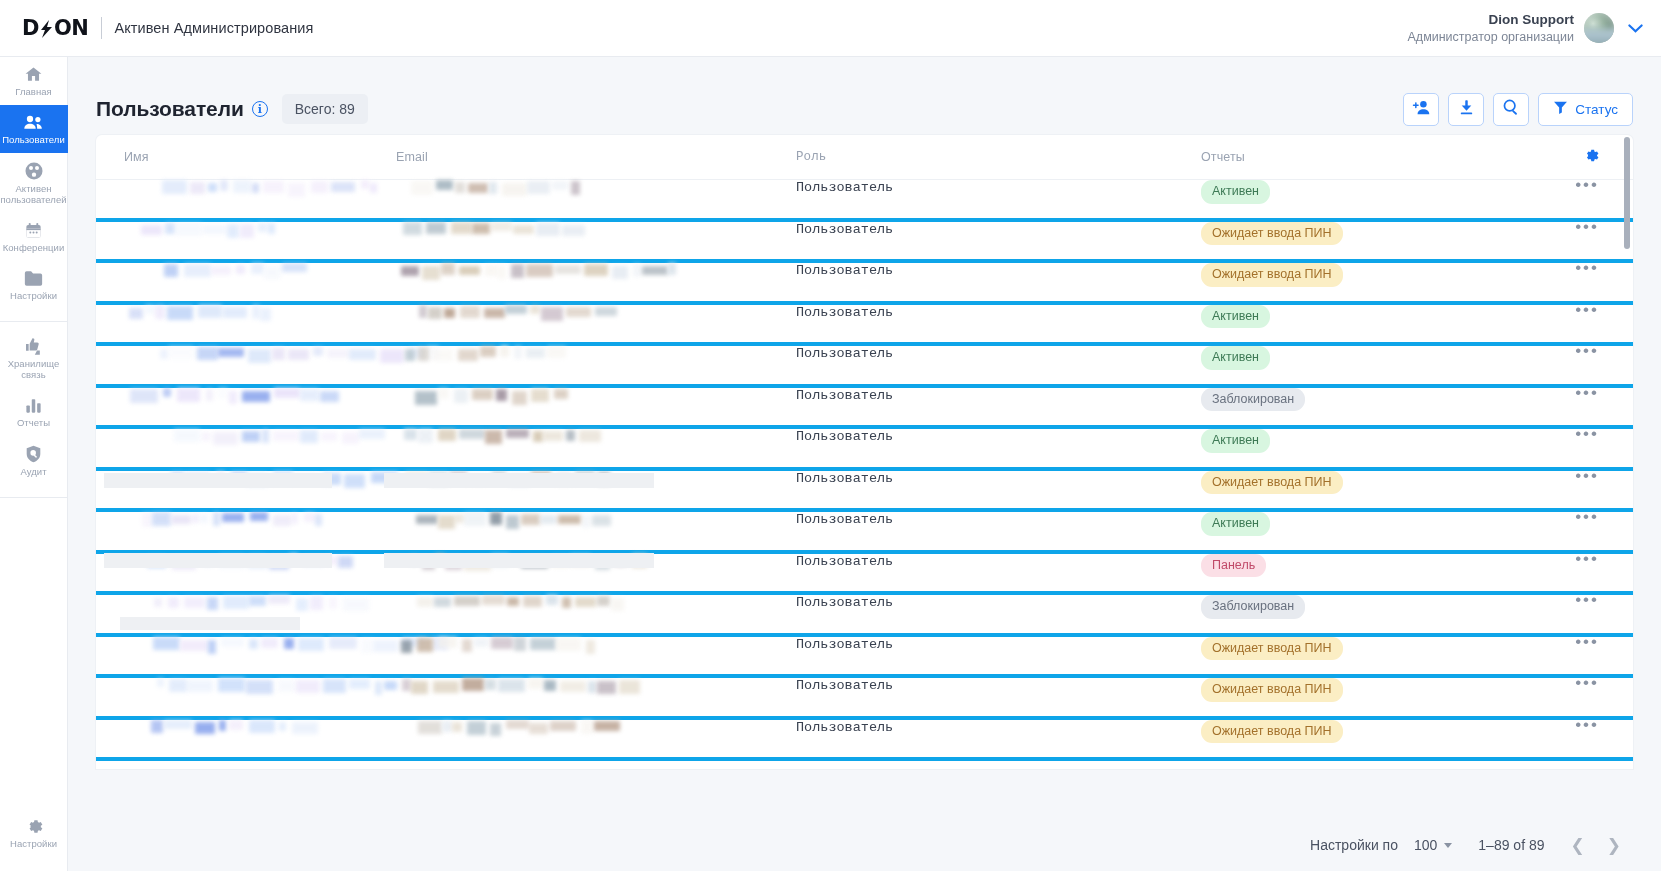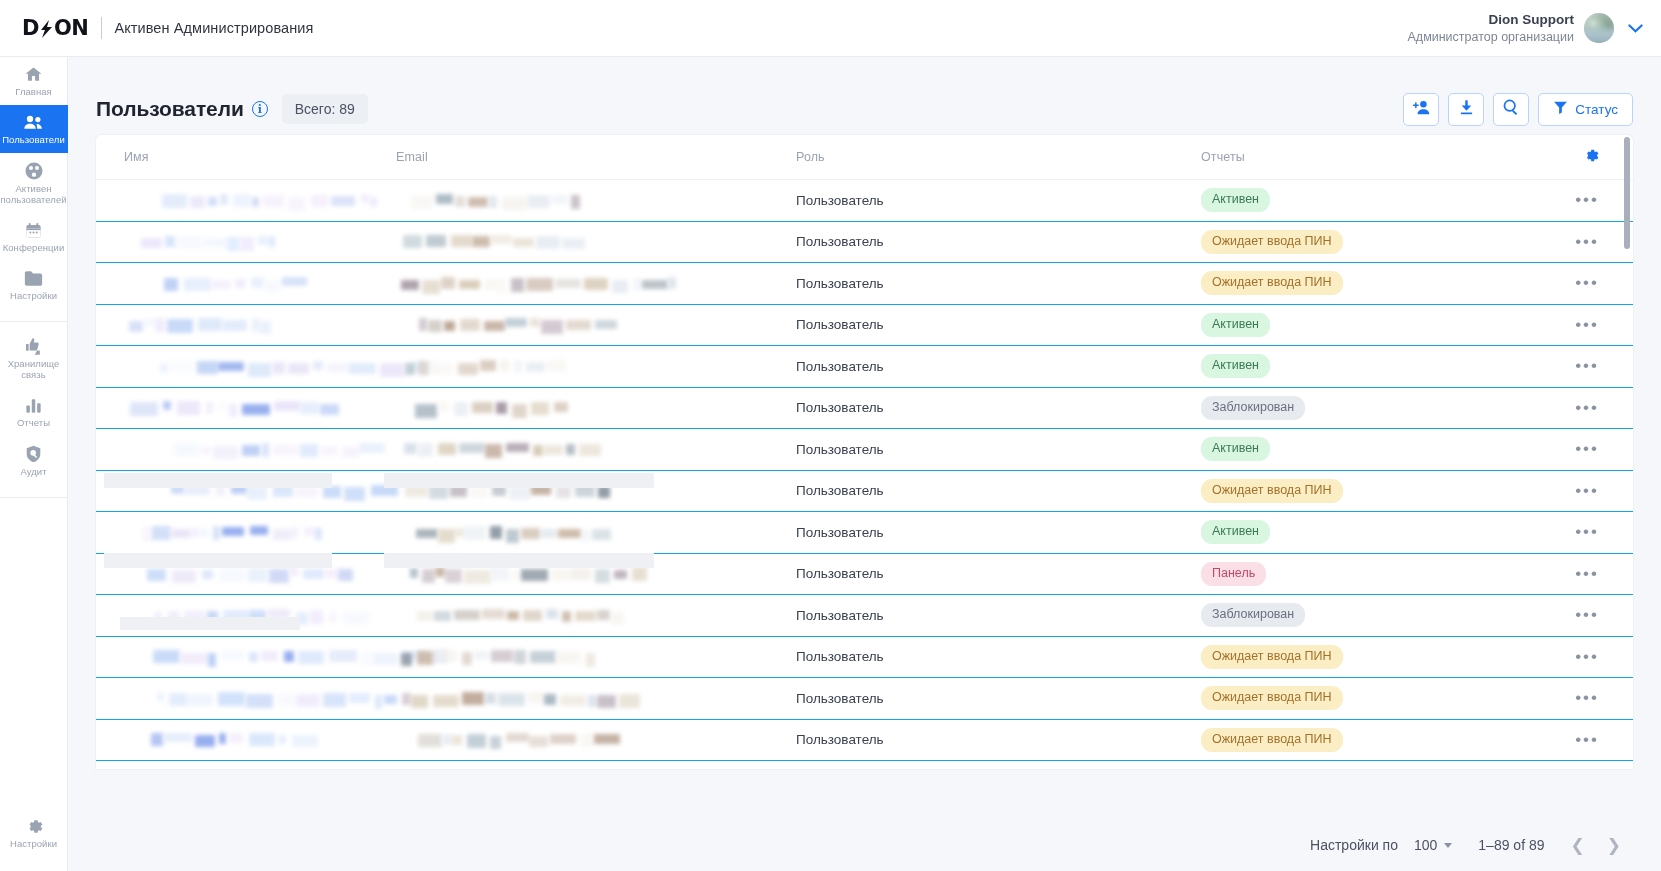--- a/index.html
+++ b/index.html
@@ -125,28 +125,28 @@
   }
   .thead {
     height: 45px; display: flex; align-items: center;
     border-bottom: 1px solid #edf0f4; position: relative;
   }
   .thead .th {
     font-size: 12.5px; color: #9aa3b2; letter-spacing: 0.1px;
   }
   .col-name   { width: 300px; padding-left: 28px; }
   .col-email  { width: 400px; }
-  .col-role   { width: 405px; }
+  .col-role   { width: 405px; font-family: Liberation Mono, monospace; }
   .col-status { width: 330px; }
   .col-act    { flex: 1; display: flex; justify-content: flex-end; padding-right: 34px; }
   .gear-head svg { fill: #1a73f0; cursor: pointer; }
 
   .trow {
-    height: 41.5px; display: flex; align-items: center;
-    border-bottom: 1px solid #0ea5e9; position: relative;
+    height: 41.5px; display: flex; 
+    border-bottom: 4px solid #0ea5e9; position: relative;
   }
   .cell { font-size: 13.5px; color: #3a4251; }
   .redact { height: 13px; position: relative; }
   .blk { position: absolute; top: 0; border-radius: 1px; filter: blur(2.2px); }
 
   .badge {
     display: inline-block; border-radius: 11px; padding: 4px 11px;
     font-size: 12.5px; line-height: 1.25; white-space: nowrap;
   }
   .badge.active  { background: #d8f6e0; color: #3d7a55; }

